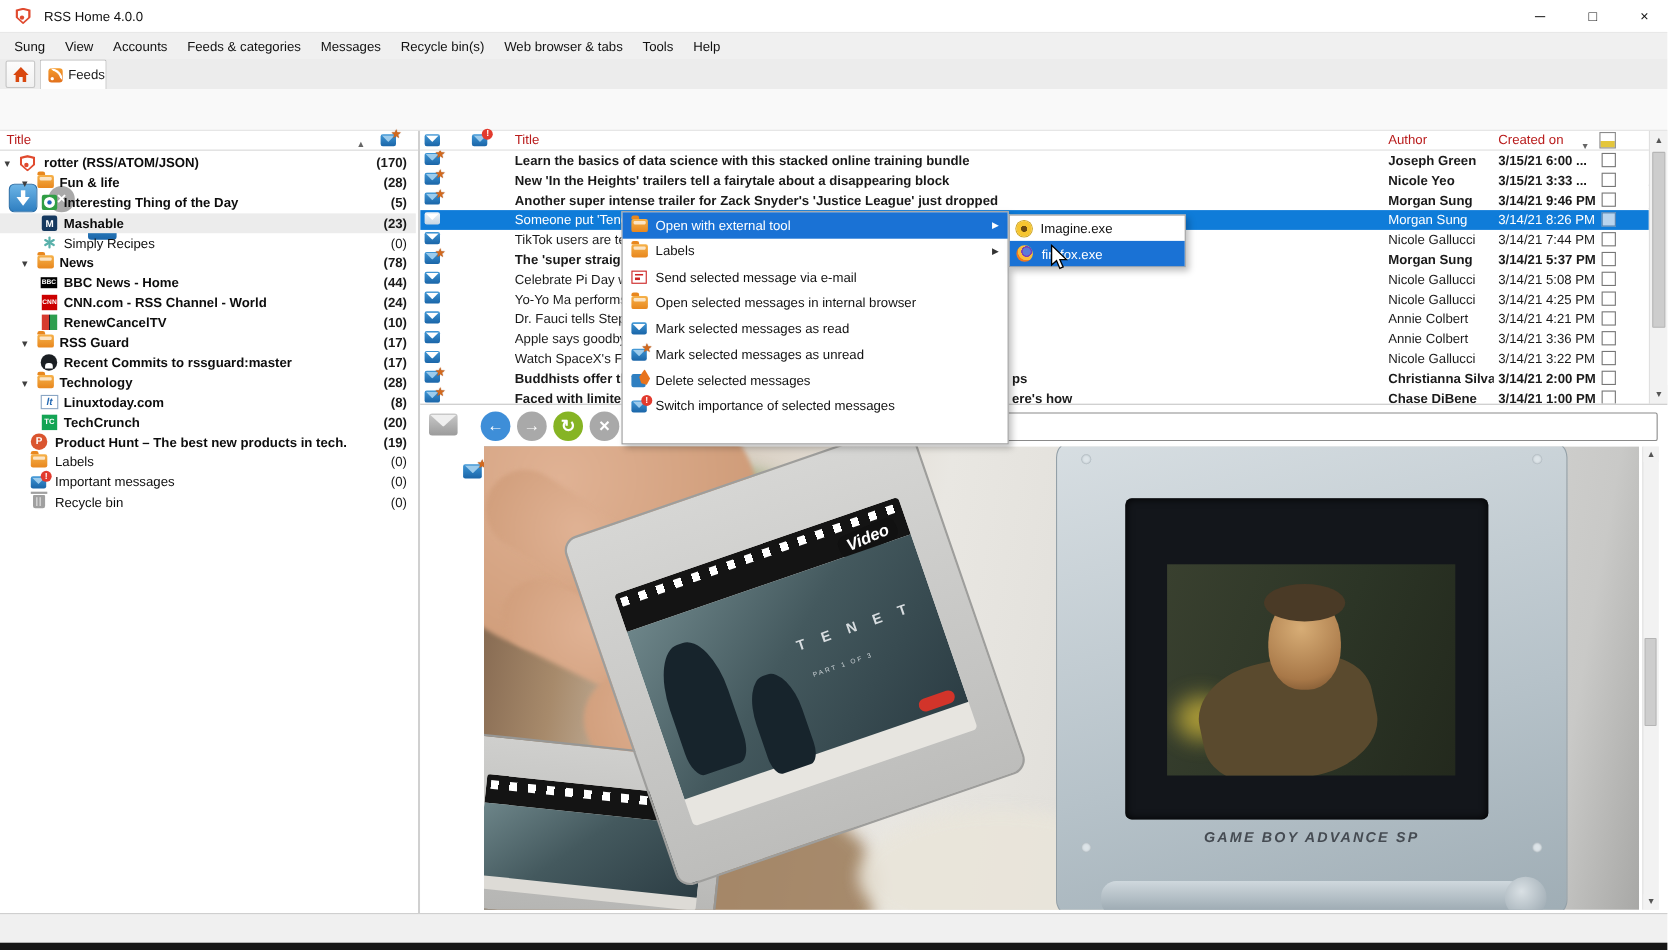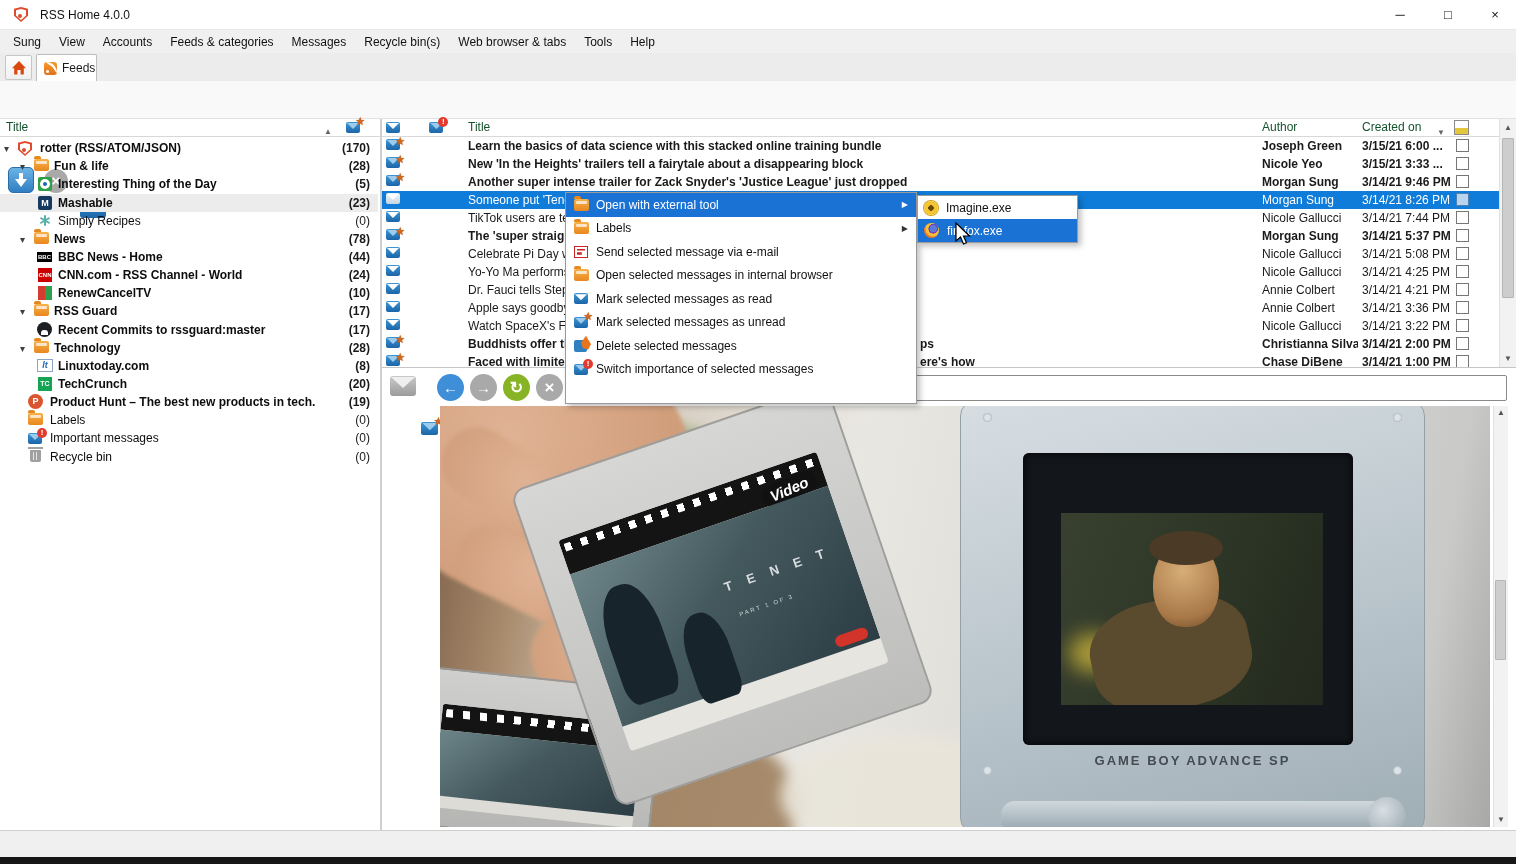--- a/index.html
+++ b/index.html
@@ -85,21 +85,21 @@
   .nav{width:27px;height:27px;border-radius:50%;color:#fff;font-size:15px;font-weight:bold;display:flex;align-items:center;justify-content:center}
   .nav.back{background:#3e8ed8}.nav.back::after{content:"←"}
   .nav.fwd{background:#a9a9a9}.nav.fwd::after{content:"→"}
   .nav.reload{background:#86b424}.nav.reload::after{content:"↻";font-size:16px}
   .nav.stop{background:#a9a9a9}.nav.stop::after{content:"×";font-size:17px}
 
   
   #feed-header{left:0;top:119px;width:380px;height:18px;background:#fff;border-bottom:1px solid #d8d8d8}
   #msg-header{left:382px;top:119px;width:1117px;height:18px;background:#fff;border-bottom:1px solid #d8d8d8}
   #splitter{left:380px;top:119px;width:2px;height:711px;background:#d0d0d0}
-  .hdr-t{font-size:12px;color:#14532d;top:1px;position:absolute}
+  .hdr-t{font-size:12px;color:#b91c1c;top:1px;position:absolute}
   #feed-rows{left:0;top:139px;width:316px;height:330px}
   .fr{position:absolute;left:0;width:378px;height:18px;line-height:18px;white-space:nowrap}
   .fr.sel{background:#ececec}
   .fr .tw{position:absolute;top:0}
   .fr .ic{position:absolute;top:2px}
   .fr .lbl{position:absolute;top:0;color:#0d0d0d}
   .fr .cnt{position:absolute;right:8px;top:0}
   #msg-rows{left:382px;top:137px;width:1117px;height:230px;overflow:hidden;background:#fff}
   .mr{position:absolute;left:0;width:1117px;height:18px;line-height:18px;white-space:nowrap}
   .mr .ic{position:absolute;left:4px;top:2px}
@@ -153,21 +153,21 @@
   #cart2{position:absolute;left:-18px;top:272px;width:235px;height:160px;transform:rotate(6deg);background:linear-gradient(#cfcfcd,#b5b5b3);border:2px solid #979795;border-radius:10px}
   #cart2 .label{position:absolute;left:14px;top:34px;right:16px;bottom:18px;background:#dddbd6;border-radius:3px;overflow:hidden}
   #gba{position:absolute;left:520px;top:-6px;width:465px;height:434px;background:linear-gradient(165deg,#d7dee2,#b6c2c9 60%,#9fadb5);border-radius:16px;border:1px solid #93a0a8}
   #gba .screw{position:absolute;width:9px;height:9px;border-radius:50%;background:#dde4e8;box-shadow:inset 0 0 2px #7d8a92}
   #screen{position:absolute;left:62px;top:52px;width:330px;height:292px;background:#13161b;border-radius:6px;box-shadow:inset 0 0 8px #000}
   #frame{position:absolute;left:100px;top:112px;width:262px;height:192px;background:linear-gradient(110deg,#39402f 0%,#2c3526 55%,#23291d 100%);overflow:hidden}
   #face{position:absolute;left:92px;top:28px;width:66px;height:86px;border-radius:50% 50% 45% 45%;background:radial-gradient(circle at 45% 35%,#d7ad76,#a87848 70%,#6e4c2a)}
   #hair{position:absolute;left:88px;top:18px;width:74px;height:34px;border-radius:50%;background:#4a3a26}
   #coat{position:absolute;left:30px;top:86px;width:160px;height:110px;border-radius:40%;background:#5a4a2e;transform:rotate(-12deg)}
   #glow{position:absolute;left:8px;top:120px;width:46px;height:40px;border-radius:50%;background:#c8b23a;filter:blur(10px);opacity:.8}
-  #branding{position:absolute;left:0;right:0;top:352px;text-align:center;font-size:13px;font-weight:bold;letter-spacing:2px;color:#454b52}
+  #branding{position:absolute;left:0;right:0;top:352px;text-align:center;font-size:13px;font-weight:bold;font-style:italic;letter-spacing:2px;color:#454b52}
   #hinge{position:absolute;left:40px;bottom:0px;width:385px;height:32px;background:linear-gradient(#cfd8dd,#94a2ab);border-radius:14px}
   #hingecap{position:absolute;right:18px;bottom:-2px;width:38px;height:38px;border-radius:50%;background:radial-gradient(circle at 40% 35%,#d9e0e4,#93a1aa)}
   .hand{position:absolute;background:radial-gradient(circle at 40% 35%,#e0b294,#c9946f);filter:blur(2px)}
 
   
   #statusbar{left:0;top:830px;width:1516px;height:27px;background:#f0f0f0;border-top:1px solid #cfcfcf}
   #bottomstrip{left:0;top:857px;width:1516px;height:7px;background:#161616}
 </style>
 </head>
 <body>

